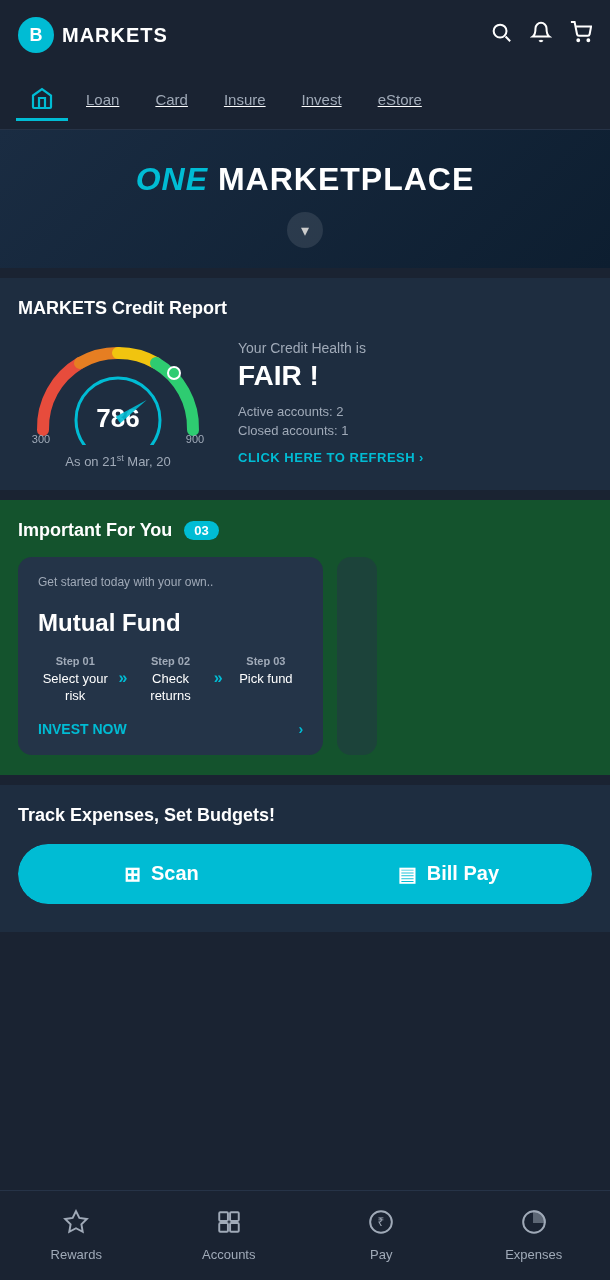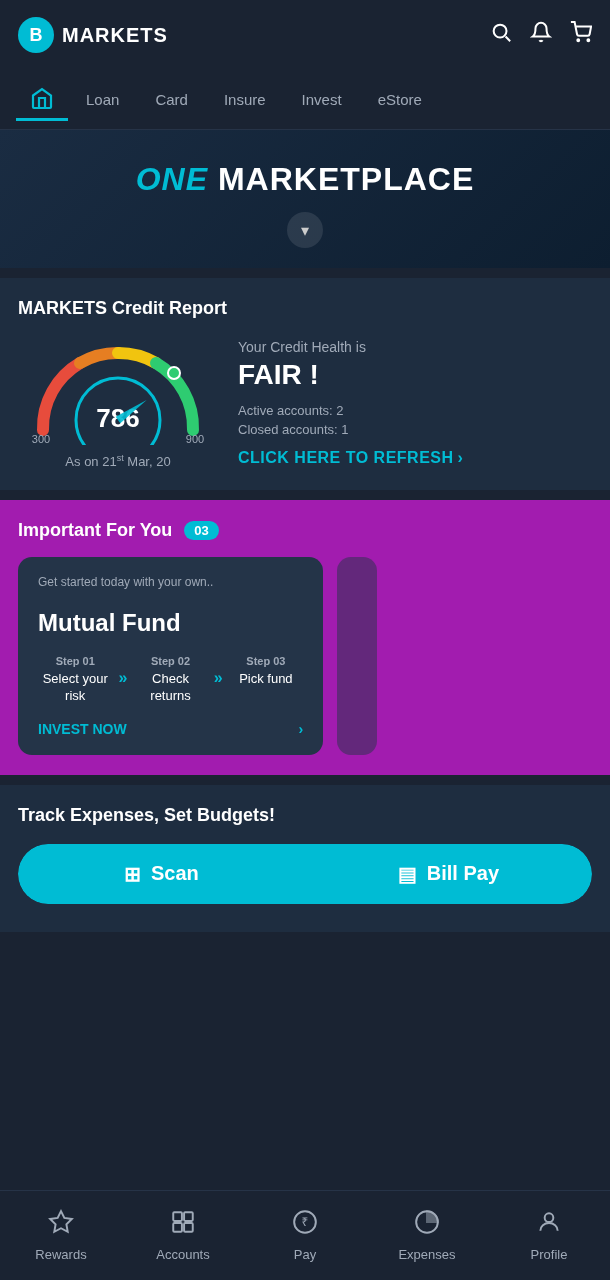--- a/index.html
+++ b/index.html
@@ -58,20 +58,21 @@
 
     
     .nav {
       background: #1a2332;
       display: flex;
       align-items: center;
       padding: 0 16px;
       border-bottom: 1px solid #263347;
       height: 60px;
       gap: 0;
+      text-decoration: underline;
     }
     .nav-home {
       display: flex;
       flex-direction: column;
       align-items: center;
       padding: 8px 14px;
       border-bottom: 3px solid #00bcd4;
       color: #00bcd4;
       cursor: pointer;
     }
@@ -174,30 +175,30 @@
     .credit-detail {
       font-size: 13px;
       color: #a0aab8;
       margin-bottom: 4px;
     }
     .refresh-link {
       display: flex;
       align-items: center;
       gap: 4px;
       color: #00bcd4;
-      font-size: 16px;
+      font-size: 13px;
       font-weight: bold;
       cursor: pointer;
       margin-top: 12px;
       letter-spacing: 0.5px;
     }
 
     
     .important-section {
-      background: #a21caf;
+      background: #14532d;
       margin: 10px 0;
       padding: 20px 18px;
     }
     .important-header {
       display: flex;
       align-items: center;
       gap: 12px;
       margin-bottom: 16px;
     }
     .important-title {
@@ -548,22 +549,13 @@
   </div>
   <div class="bottom-nav-item">
     <span class="nav-icon">
       <svg width="26" height="26" viewBox="0 0 24 24" fill="none" stroke="#a0aab8" stroke-width="1.8">
         <circle cx="12" cy="12" r="10"></circle>
         <path d="M12 2 A10 10 0 0 1 22 12 L12 12 Z" fill="#a0aab8" opacity="0.5"></path>
       </svg>
     </span>
     <span class="nav-label">Expenses</span>
   </div>
-  <div class="bottom-nav-item">
-    <span class="nav-icon">
-      <svg width="26" height="26" viewBox="0 0 24 24" fill="none" stroke="#a0aab8" stroke-width="1.8">
-        <circle cx="12" cy="8" r="4"></circle>
-        <path d="M4 20c0-4 3.6-7 8-7s8 3 8 7"></path>
-      </svg>
-    </span>
-    <span class="nav-label">Profile</span>
-  </div>
 </div>
 
 </body></html>

